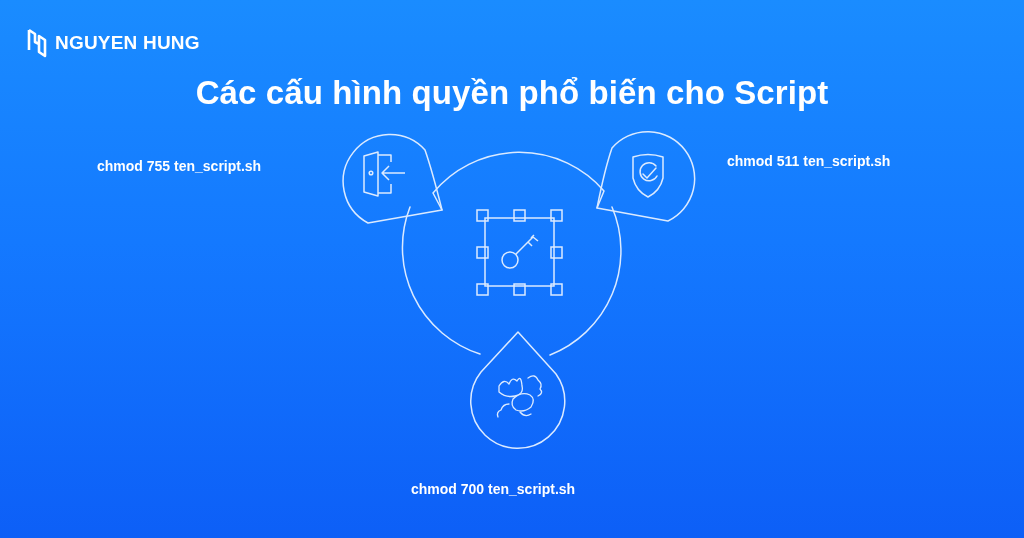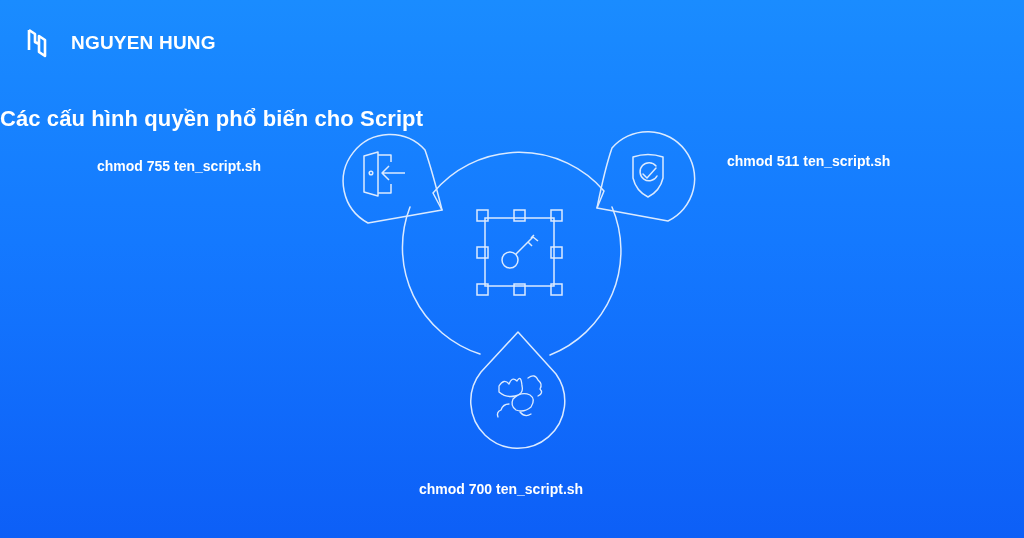--- a/index.html
+++ b/index.html
@@ -7,38 +7,37 @@
       width: 1024px; height: 538px; overflow: hidden;
       font-family: "Liberation Sans", "DejaVu Sans", sans-serif;
     }
     .canvas {
       position: relative; width: 1024px; height: 538px;
       background: linear-gradient(180deg, #1a8cff 0%, #1479ff 45%, #0d5ff7 100%);
       color: #fff;
     }
     .logo {
       position: absolute; left: 27px; top: 28px;
-      display: flex; align-items: center; gap: 24px;
+      display: flex; align-items: center; gap: 8px;
     }
     .logo-text {
       font-weight: 700; font-size: 19px; letter-spacing: 0.2px; color: #fff;
     }
     .title {
       position: absolute; left: 0; right: 0; top: 74px;
-      font-weight: 700; font-size: 22px; color: #fff;
+      text-align: center; font-weight: 700; font-size: 33px; color: #fff;
       letter-spacing: 0.1px;
-      margin-top: 32px;
     }
     .label {
       position: absolute; font-weight: 700; font-size: 14px; color: #fff;
       white-space: nowrap;
     }
     .label-left { left: 97px; top: 158px; }
     .label-right { left: 727px; top: 153px; }
-    .label-bottom { left: 411px; top: 481px; margin-left: 8px; }
+    .label-bottom { left: 411px; top: 481px; }
     svg.art { position: absolute; left: 0; top: 0; }
   </style>
 </head>
 <body>
 
 <div class="canvas">
 
   <div class="logo">
     <svg width="20" height="30" viewBox="0 0 20 30">
       <path d="M2 2 L2 22 M2 2 L8 6 L8 14 L12 16 L12 8 L18 12 L18 28 L12 24 L12 16" fill="none" stroke="#fff" stroke-width="2.6" stroke-linejoin="round"></path>

